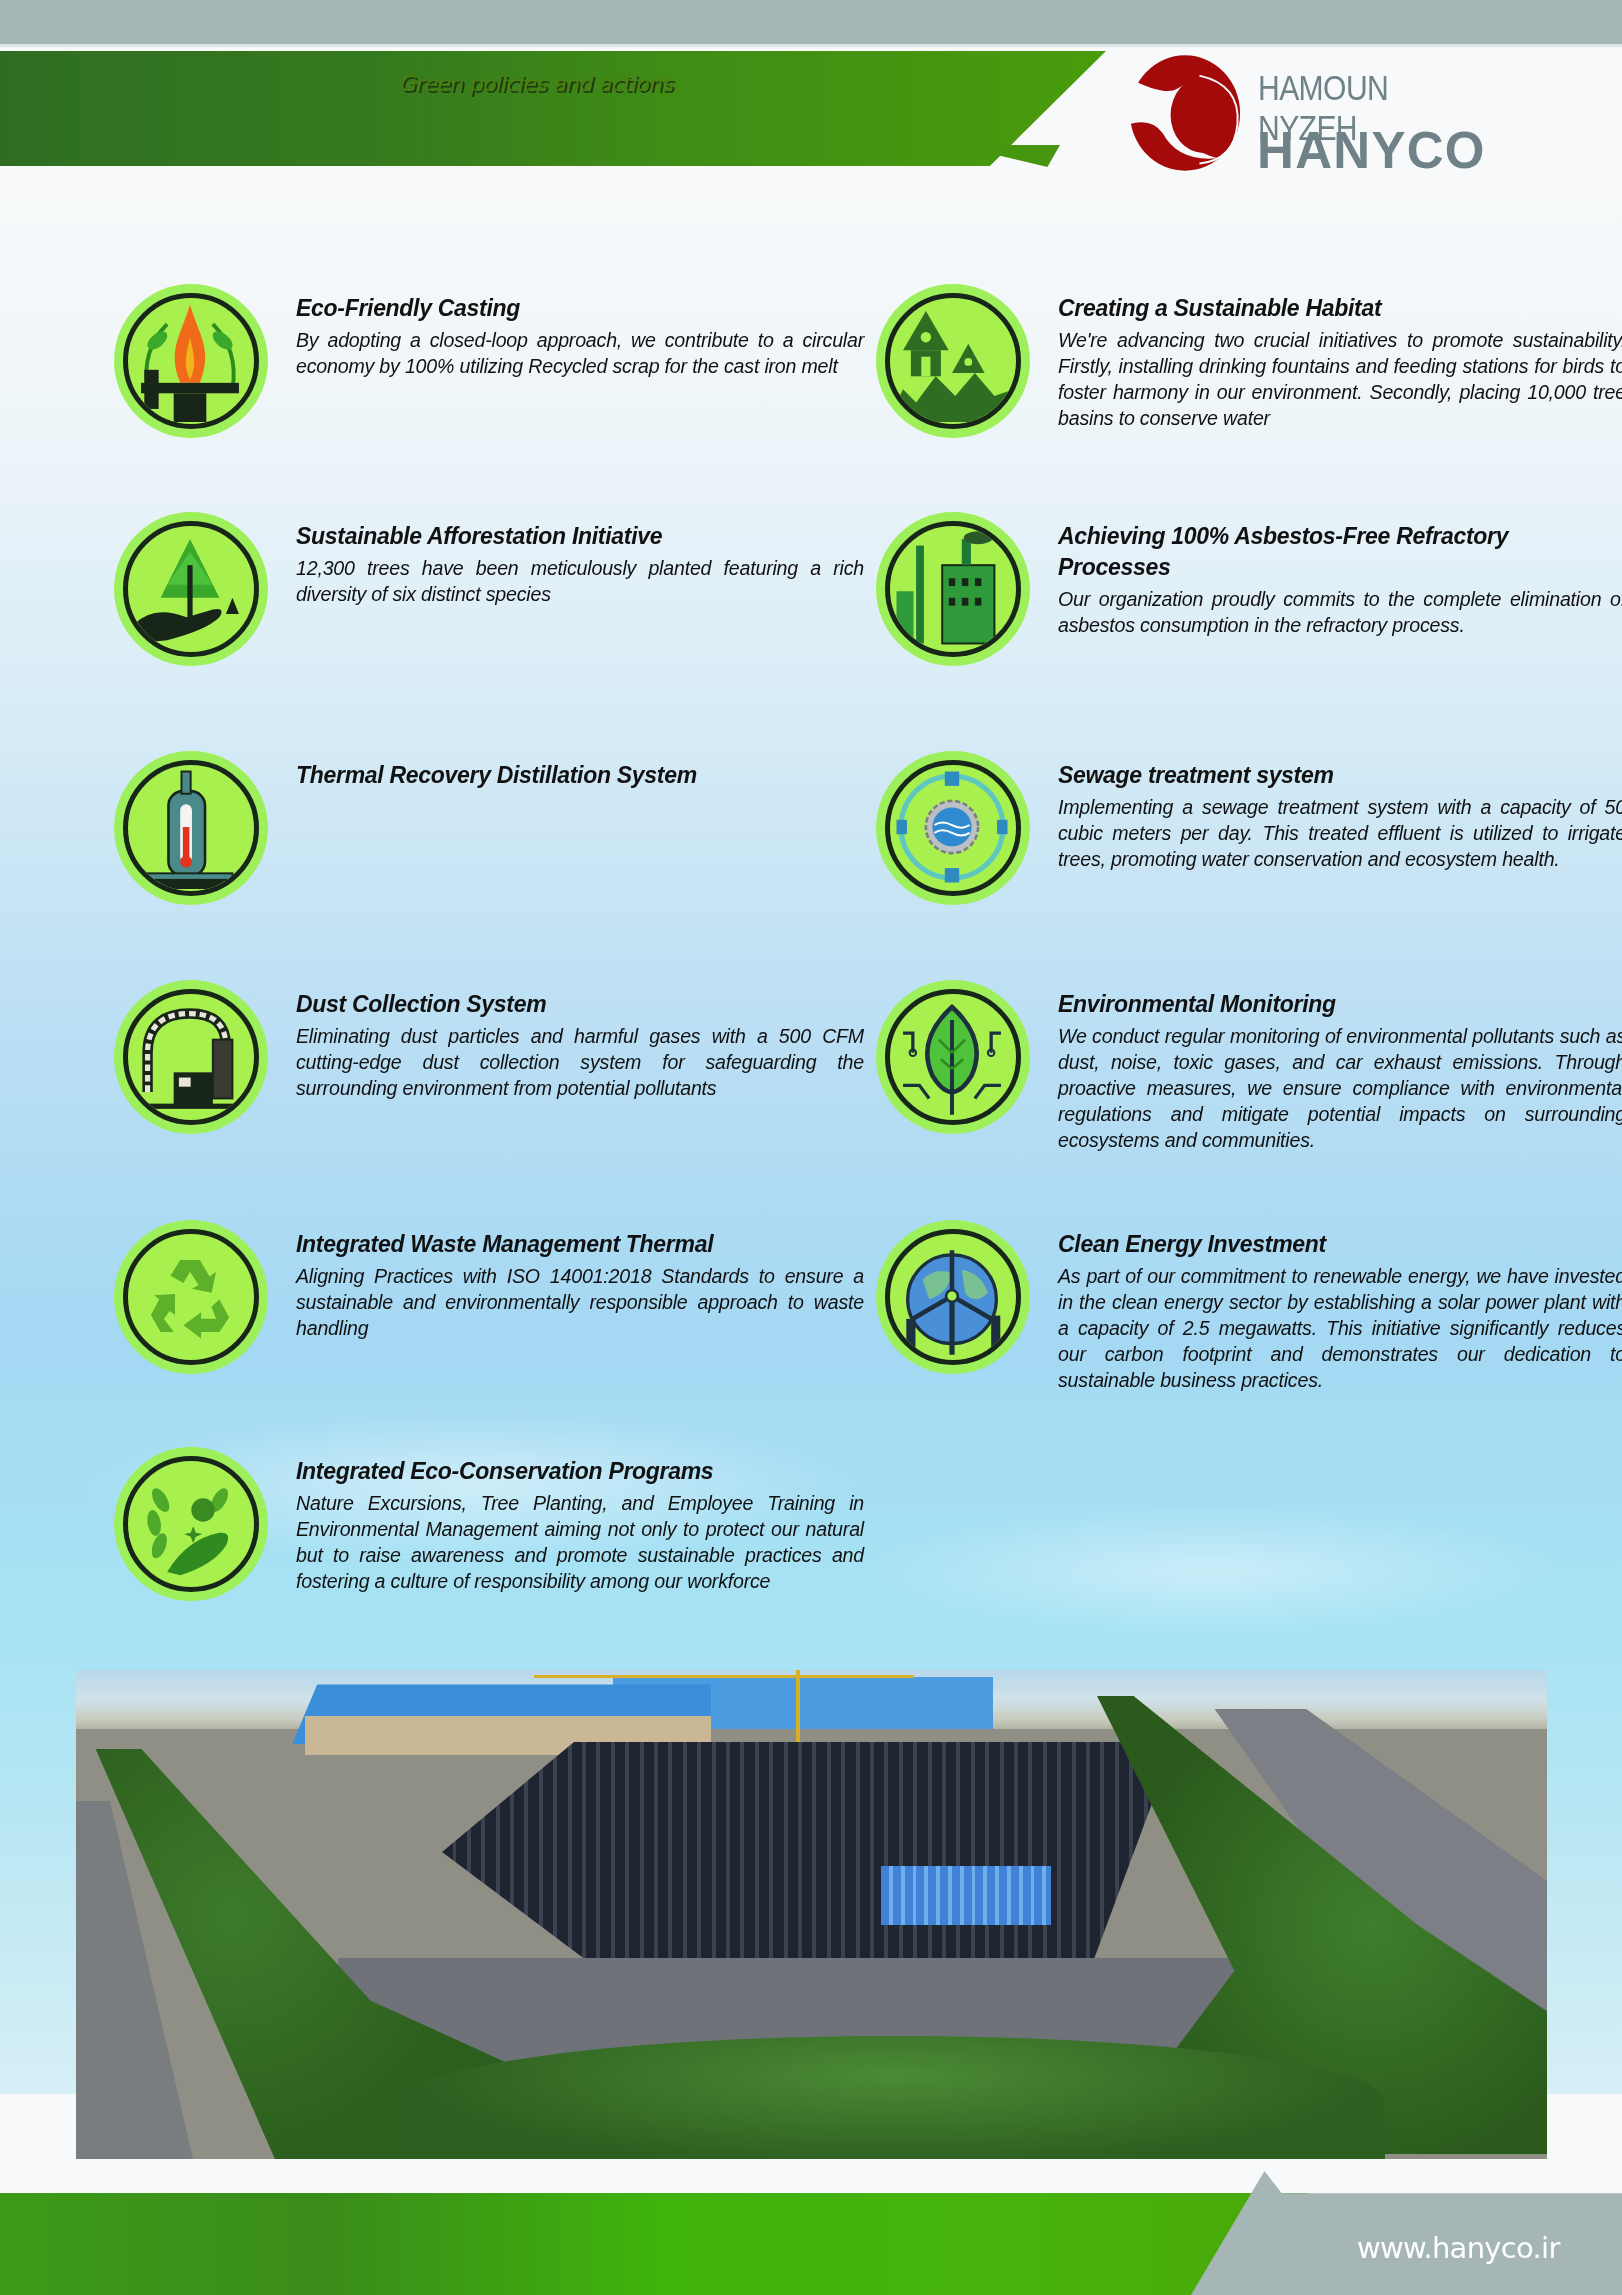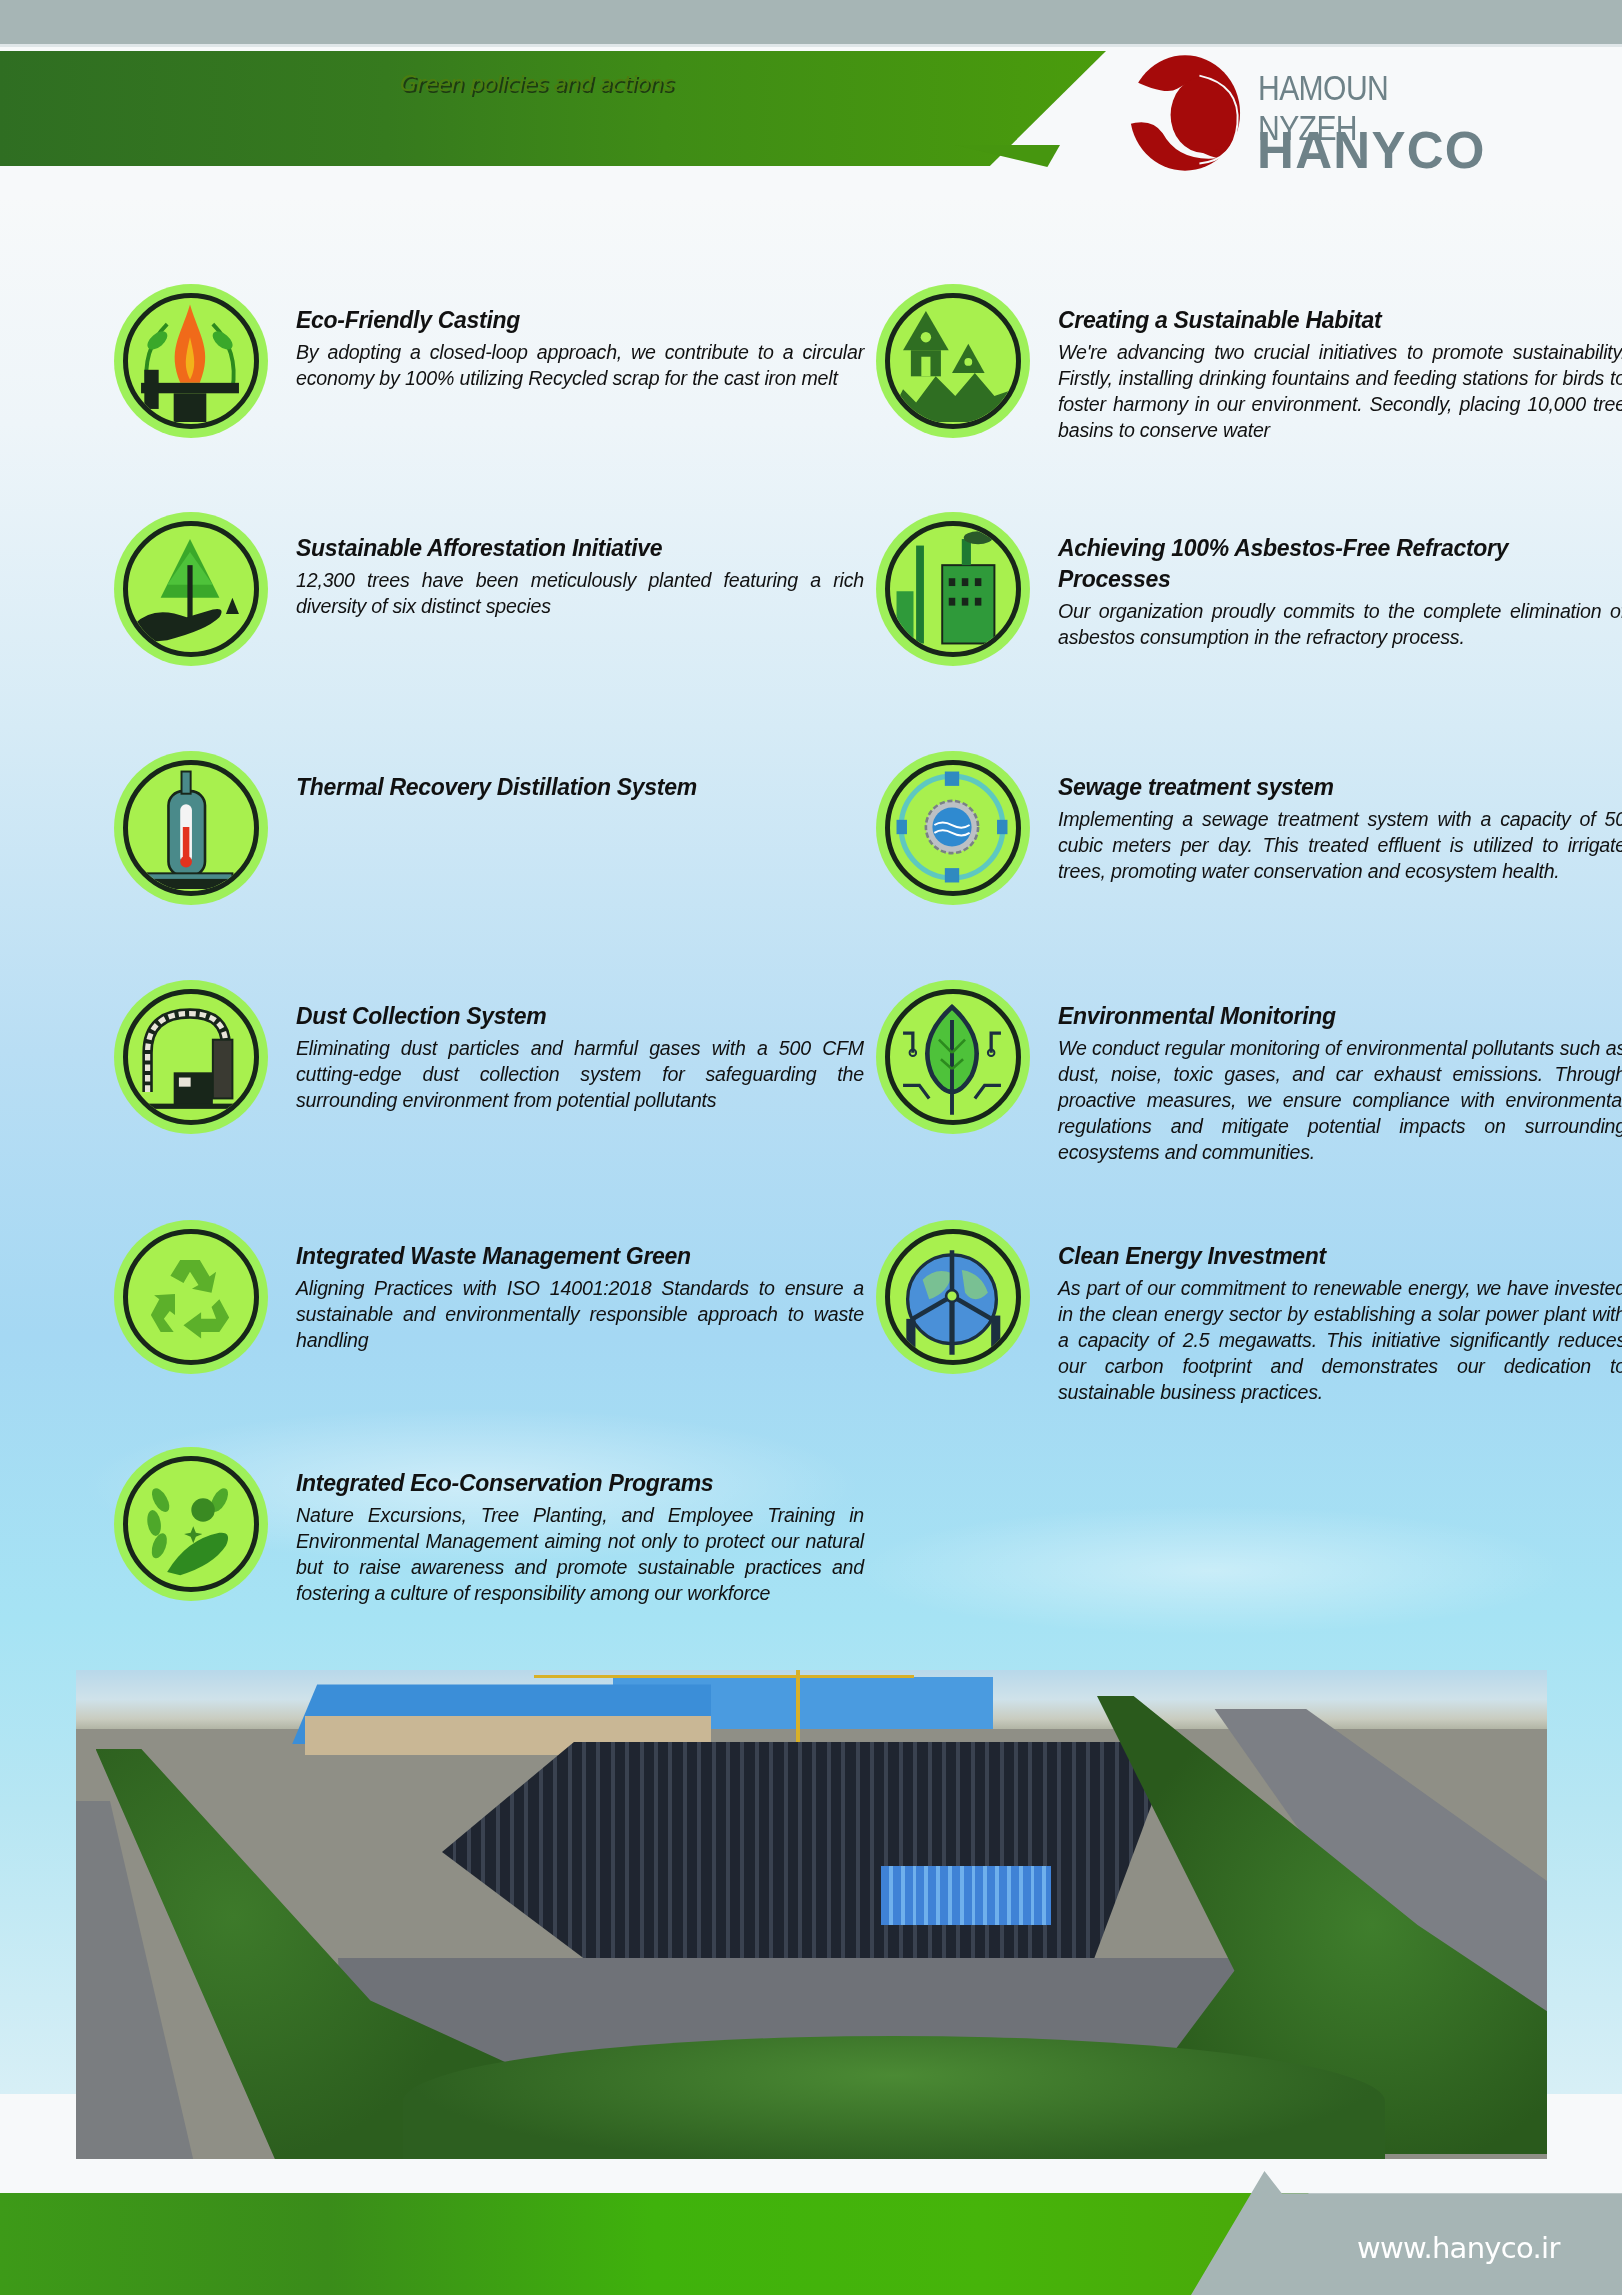--- a/index.html
+++ b/index.html
@@ -56,21 +56,21 @@
     background: #9ef05a;
   }
   .feature .icon .ring {
     position: absolute; left: 9.2px; top: 9.2px; width: 136px; height: 136px; border-radius: 50%;
     border: 5.9px solid #18261a; background: #a8f04e; overflow: hidden;
   }
   .feature .icon svg { position: absolute; left: 0; top: 0; width: 124px; height: 124px; }
   .feature .text { position: absolute; left: 182px; top: 9.2px; width: 565px; }
   .feature h2 {
     font-size: 23px; font-style: italic; font-weight: bold; color: #111;
-    letter-spacing: -0.3px; line-height: 31px; margin-top: 12px;
+    letter-spacing: -0.3px; line-height: 31px;
   }
   .feature p {
     margin-top: 2.6px; font-size: 19.6px; font-style: italic; color: #111;
     line-height: 26px; text-align: justify; letter-spacing: -0.2px;
   }
   .col-left .text { width: 568px; }
   .col-right .text { width: 568px; }
 
   
   .photo {
@@ -217,21 +217,21 @@
     <svg viewBox="0 0 190 190">
       <g fill="#5cb02a">
         <polygon points="80,40 110,40 125,65 135,58 128,90 98,84 108,78 95,58 85,75 65,64"></polygon>
         <polygon points="140,100 155,128 140,150 112,150 112,160 85,140 112,120 112,130 135,130 128,112"></polygon>
         <polygon points="50,150 35,124 48,100 40,94 72,92 72,124 64,118 55,130 70,150"></polygon>
       </g>
     </svg>
       </div>
     </div>
   <div class="text">
-    <h2>Integrated Waste Management Green</h2>
+    <h2>Integrated Waste Management Thermal</h2>
     <p>Aligning Practices with ISO 14001:2018 Standards to ensure a sustainable and environmentally responsible approach to waste handling</p>
   </div>
 </div>
 
 <div class="feature col-left" style="left:114px; top:1447px;">
   <div class="icon">
       <div class="ring">
     <svg viewBox="0 0 190 190">
       <g fill="#4ea82a">
         <ellipse cx="50" cy="60" rx="10" ry="20" transform="rotate(-30 50 60)"></ellipse>

